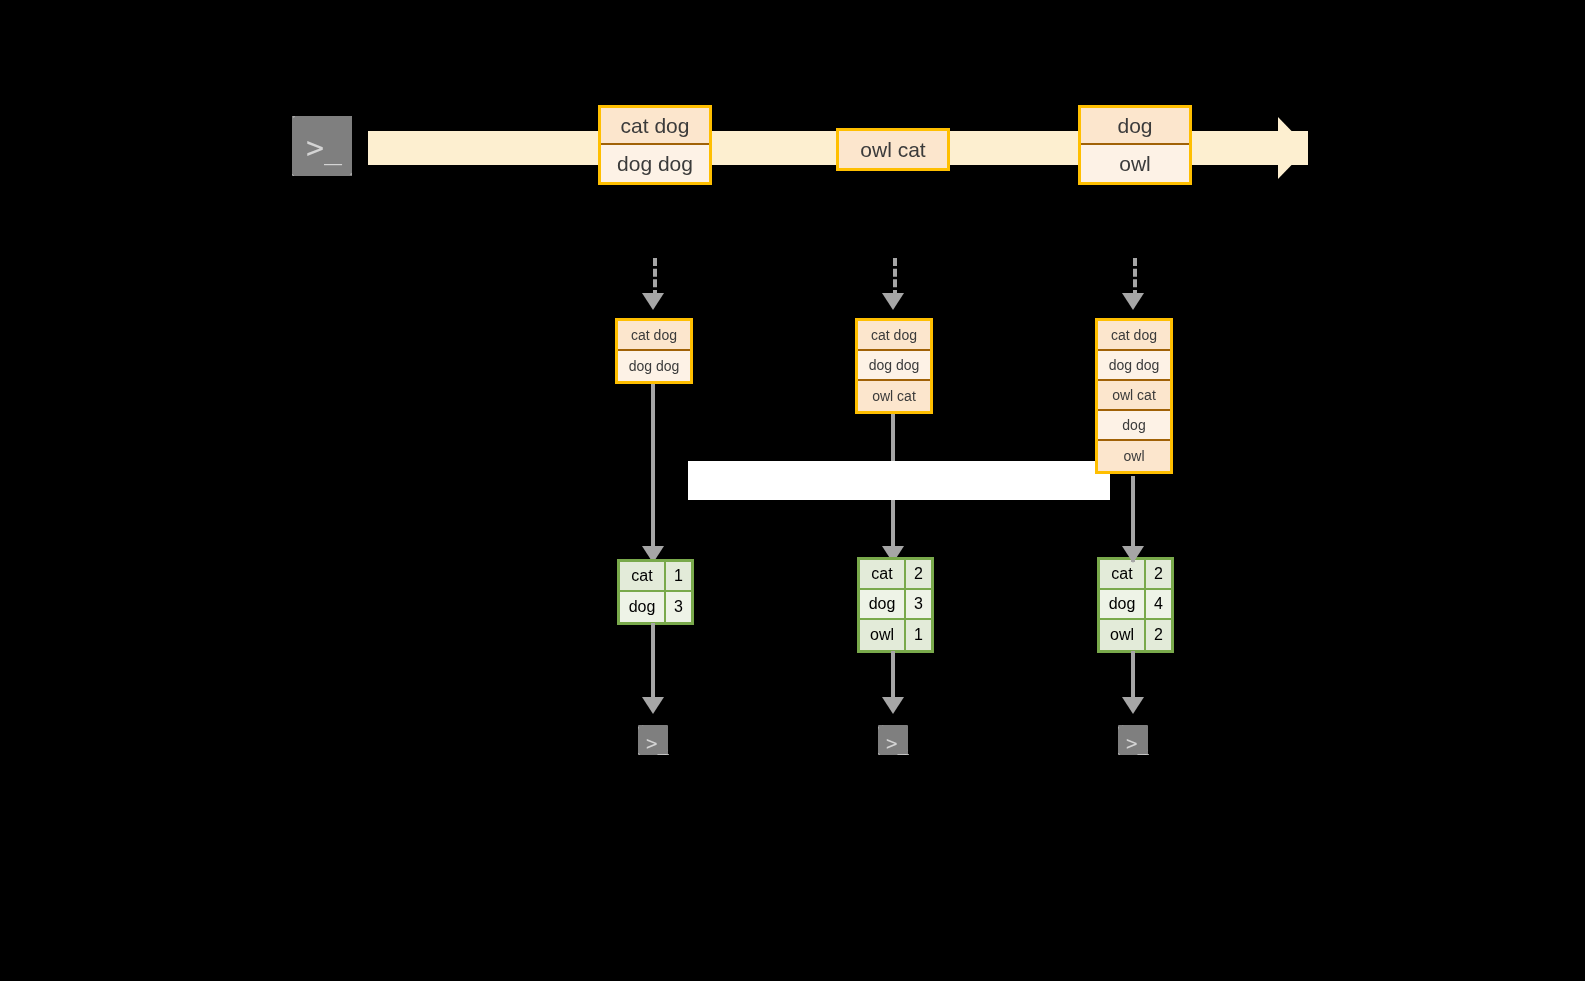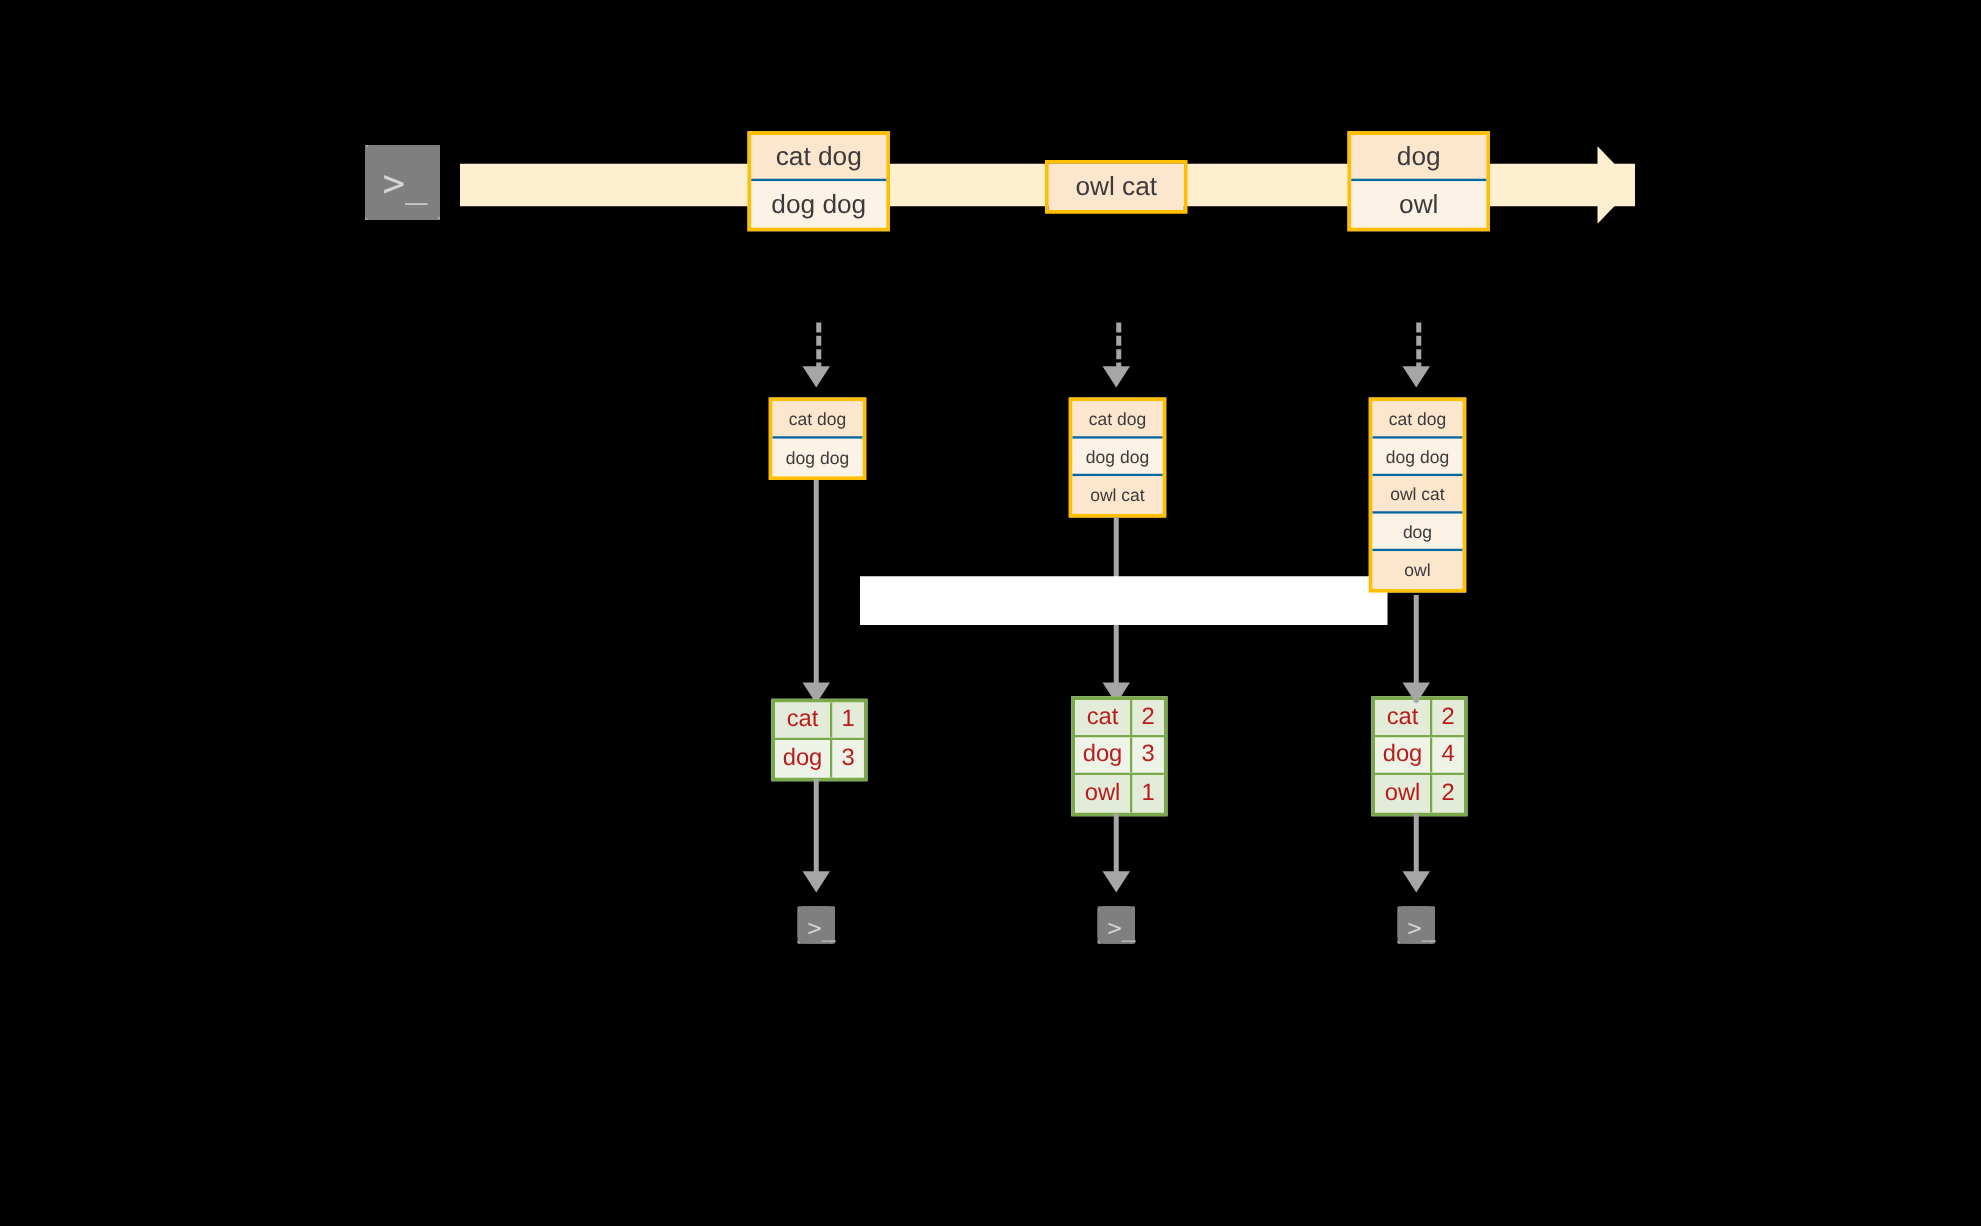--- a/index.html
+++ b/index.html
@@ -87,21 +87,21 @@
   .obox {
     position: absolute;
     border: 3px solid #ffbf00;
     background: #fdefd0;
   }
   .obox .orow {
     display: flex;
     align-items: center;
     justify-content: center;
     color: #3b3b3b;
-    border-bottom: 2px solid #0369a1;
+    border-bottom: 2px solid #a16207;
     white-space: nowrap;
     background: #fce6cd;
   }
   .obox .orow:last-child { border-bottom: none; }
   .obox .orow.alt { background: #fdf2e6; }
 
   
   .obox.big { width: 114px; }
   .obox.big .orow { height: 37px; font-size: 21px; }
 
@@ -118,22 +118,22 @@
   .gtable .grow {
     display: flex;
     height: 30px;
     border-bottom: 2px solid #79a94b;
   }
   .gtable .grow:last-child { border-bottom: none; }
   .gtable .gcell {
     display: flex;
     align-items: center;
     justify-content: center;
-    font-size: 19px;
-    color: #b91c1c;
+    font-size: 16px;
+    color: #000000;
     background: #e3ebd9;
   }
   .gtable .grow.alt .gcell { background: #eef3e7; }
   .gtable .gcell.word {
     width: 46px;
     border-right: 2px solid #79a94b;
   }
   .gtable .gcell.count { width: 25px; }
 
   

